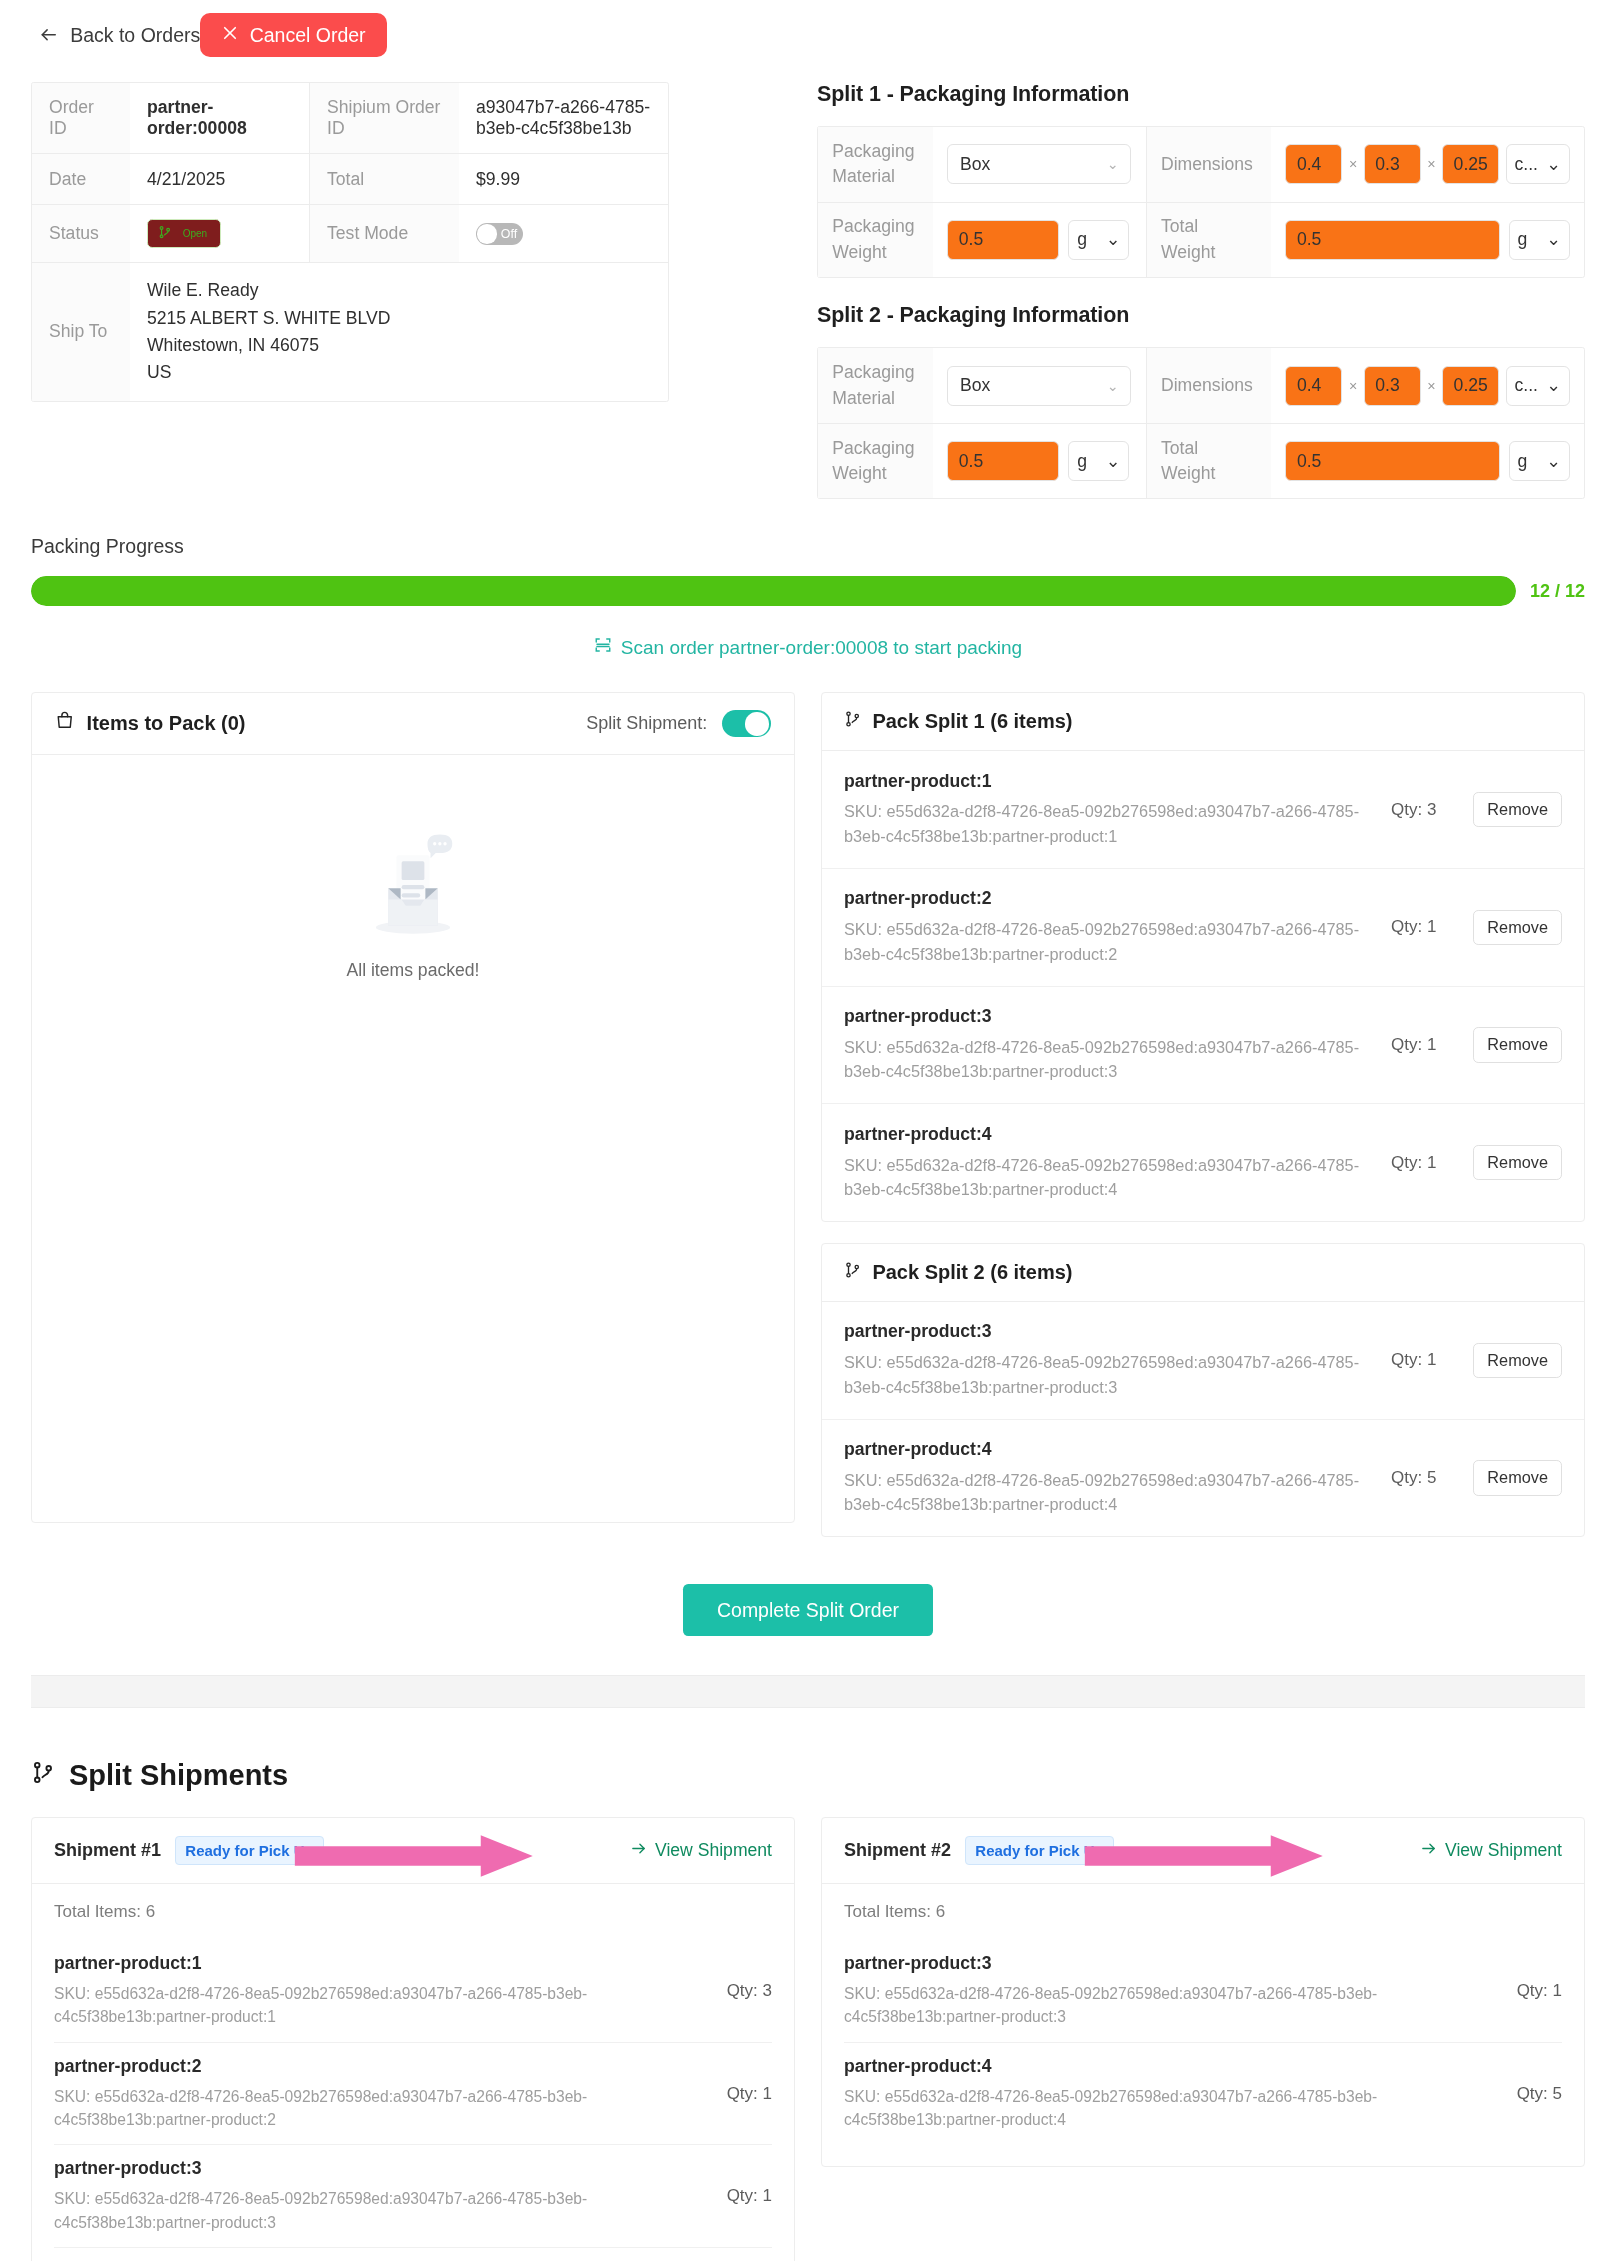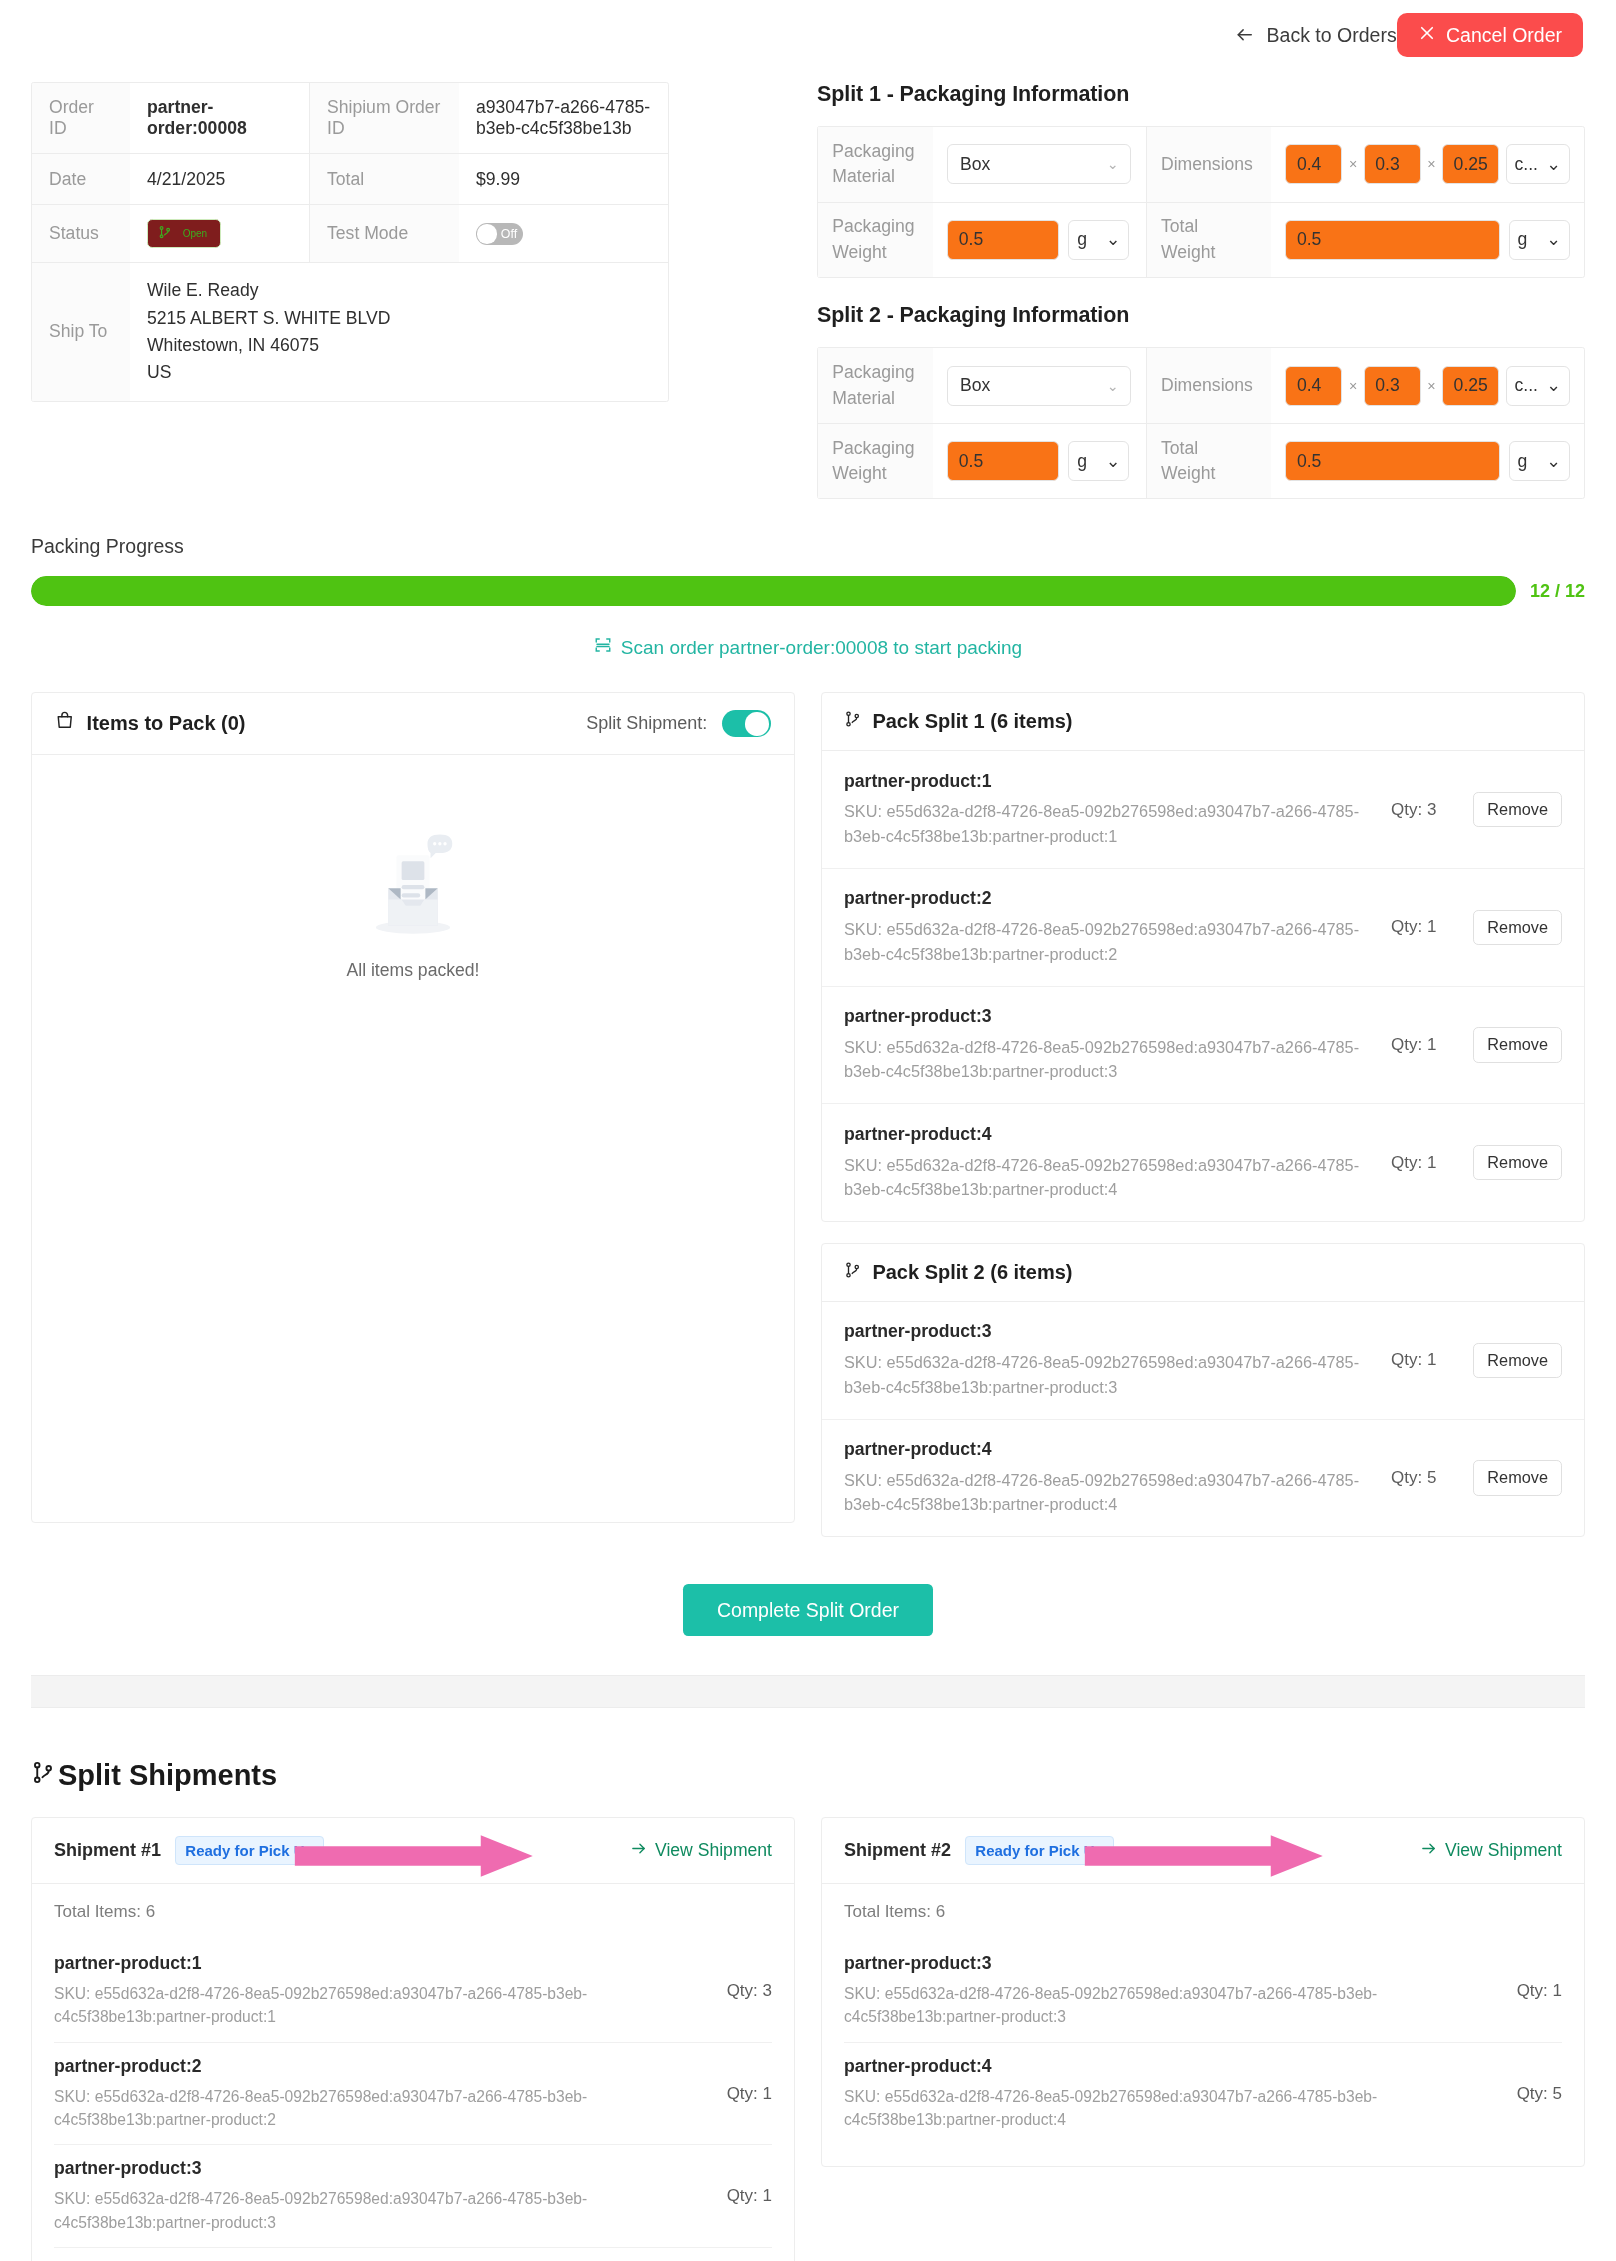--- a/index.html
+++ b/index.html
@@ -6,21 +6,21 @@
   html, body {
     width: 1616px;
     background: #ffffff;
     font-family: "Liberation Sans", sans-serif;
     color: #2d2d2d;
     -webkit-font-smoothing: antialiased;
   }
   .page { width: 1616px; min-height: 2261px; position: relative; background:#fff; }
 
   
-  .topbar { height: 70px; display:flex; align-items:center; justify-content:flex-end; padding: 0 33px 0 39px; }
+  .topbar { height: 70px; display:flex; align-items:center; justify-content:flex-start; padding: 0 33px 0 39px; }
   .back-link { display:flex; align-items:center; gap:11.7px; font-size:19.5px; color:#3c3c3c; cursor:pointer; }
   .back-arrow { width:19.5px; height:19.5px; display:block; }
   .cancel-btn {
     display:flex; align-items:center; gap:10.4px;
     background:#fb4c4c; color:#fff; border:none; border-radius:10px;
     padding:10.4px 21px; font-size:19.5px; font-family:inherit; cursor:pointer;
     font-weight:400;
   }
   .cancel-btn .x { font-size:19.5px; line-height:1; display:inline-block; }
 
@@ -115,21 +115,21 @@
   .qty { font-size:17px; color:#5c5c5c; white-space:nowrap; }
   .remove-btn { border:0.7px solid #e0e0e0; background:#fff; border-radius:5.2px; padding:7.2px 13px; font-size:16.3px; color:#333; font-family:inherit; cursor:pointer;margin-left:20px; }
 
   .complete-wrap { display:flex; justify-content:center; padding: 26px 0 39px 0; }
   .complete-btn { background:#1cbfa8; color:#fff; border:none; border-radius:5.2px; padding:14.3px 34px; font-size:19.5px; font-family:inherit; cursor:pointer; }
 
   .grey-band { height:33px; background:#f4f4f4; border-top:0.7px solid #ececec; border-bottom:0.7px solid #ececec; margin:0 31px; }
 
   
   .shipments-section { padding: 51px 31px 0 31px; }
-  .shipments-title { display:flex; align-items:center; gap:2px; font-size:29px; font-weight:bold; color:#1a1a1a; margin-bottom:25px; }
+  .shipments-title { display:flex; align-items:center; gap:13px; font-size:29px; font-weight:bold; color:#1a1a1a; margin-bottom:25px; }
   .ship-grid { display:flex; gap:26px; align-items:flex-start; }
   .ship-card { flex:1; border:0.7px solid #ededed; border-radius:3.9px; background:#fff; }
   .ship-card-head { position:relative; display:flex; align-items:center; gap:14.3px; padding:18px 22px; border-bottom:0.7px solid #ededed; }
   .ship-num { font-size:18px; font-weight:bold; color:#2a2a2a; white-space:nowrap; }
   .pill { background:#e9f4ff; border:0.7px solid #cfe5fb; color:#1f6fe0; font-size:15px; font-weight:bold; border-radius:3.9px; padding:5.2px 9px; white-space:nowrap; }
   .view-link { margin-left:auto; display:flex; align-items:center; gap:7.8px; font-size:17.6px; color:#0f8a5f; cursor:pointer; white-space:nowrap; }
   .pink-arrow { position:absolute; pointer-events:none; }
   .ship-body { padding:18px 22px 22px 22px; }
   .total-items { font-size:17px; color:#7d7d7d; margin-bottom:18px; }
   .ship-item { display:flex; align-items:center; justify-content:space-between; gap:17px; padding:13px 0; border-bottom:0.7px solid #f0f0f0; }

